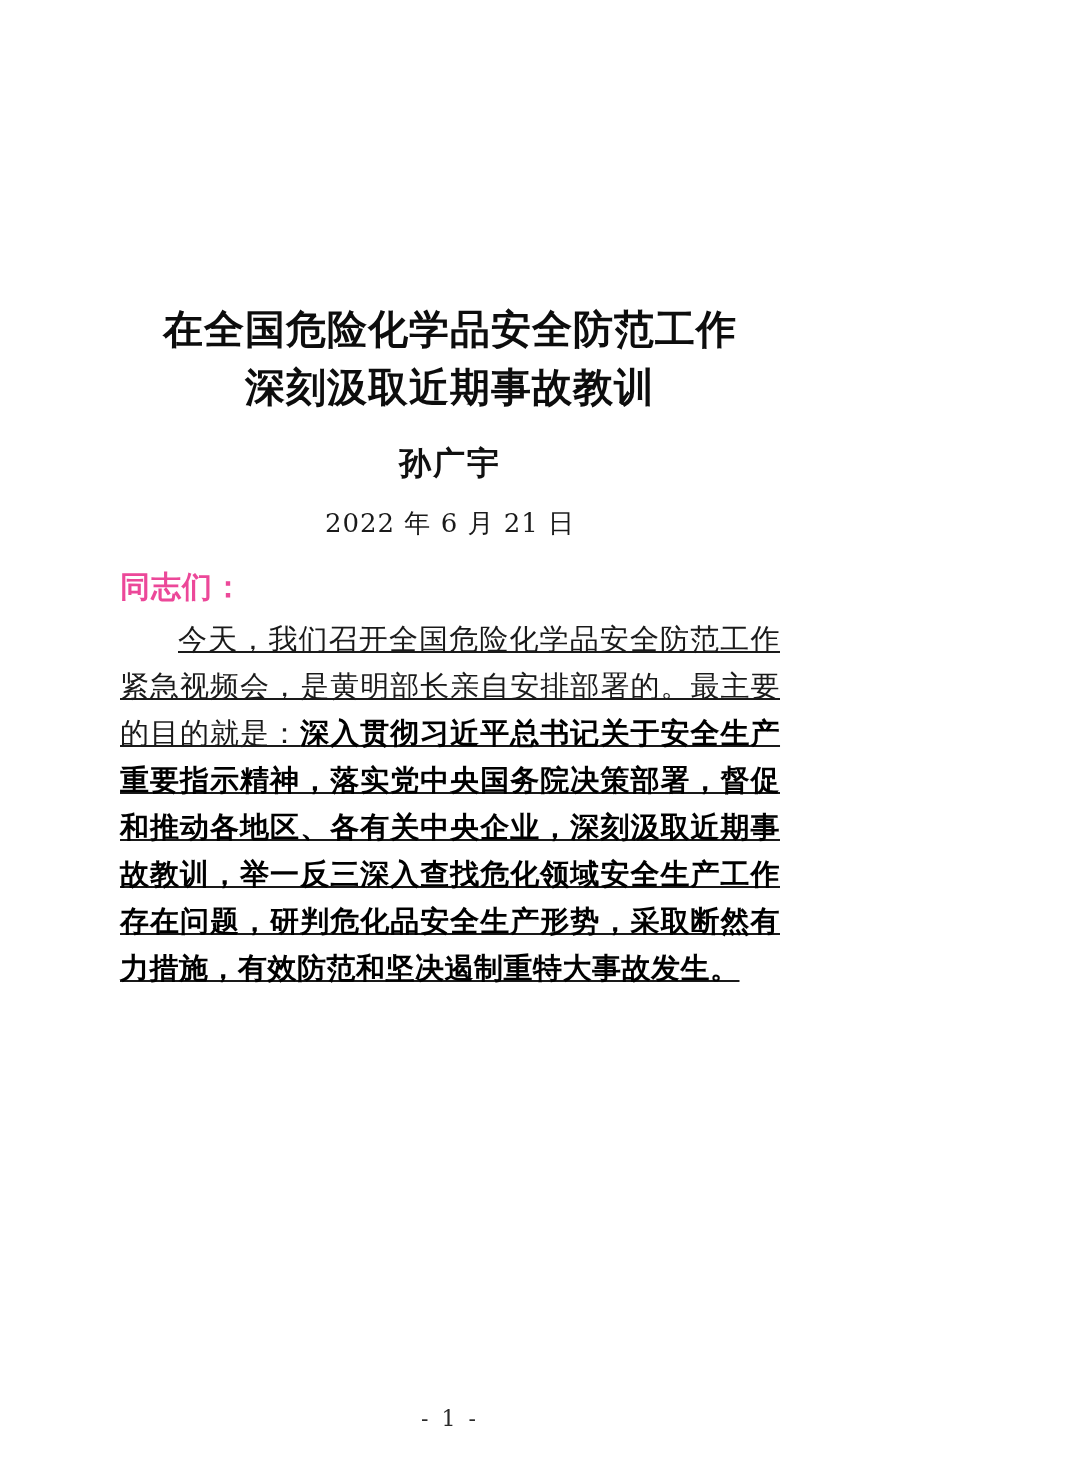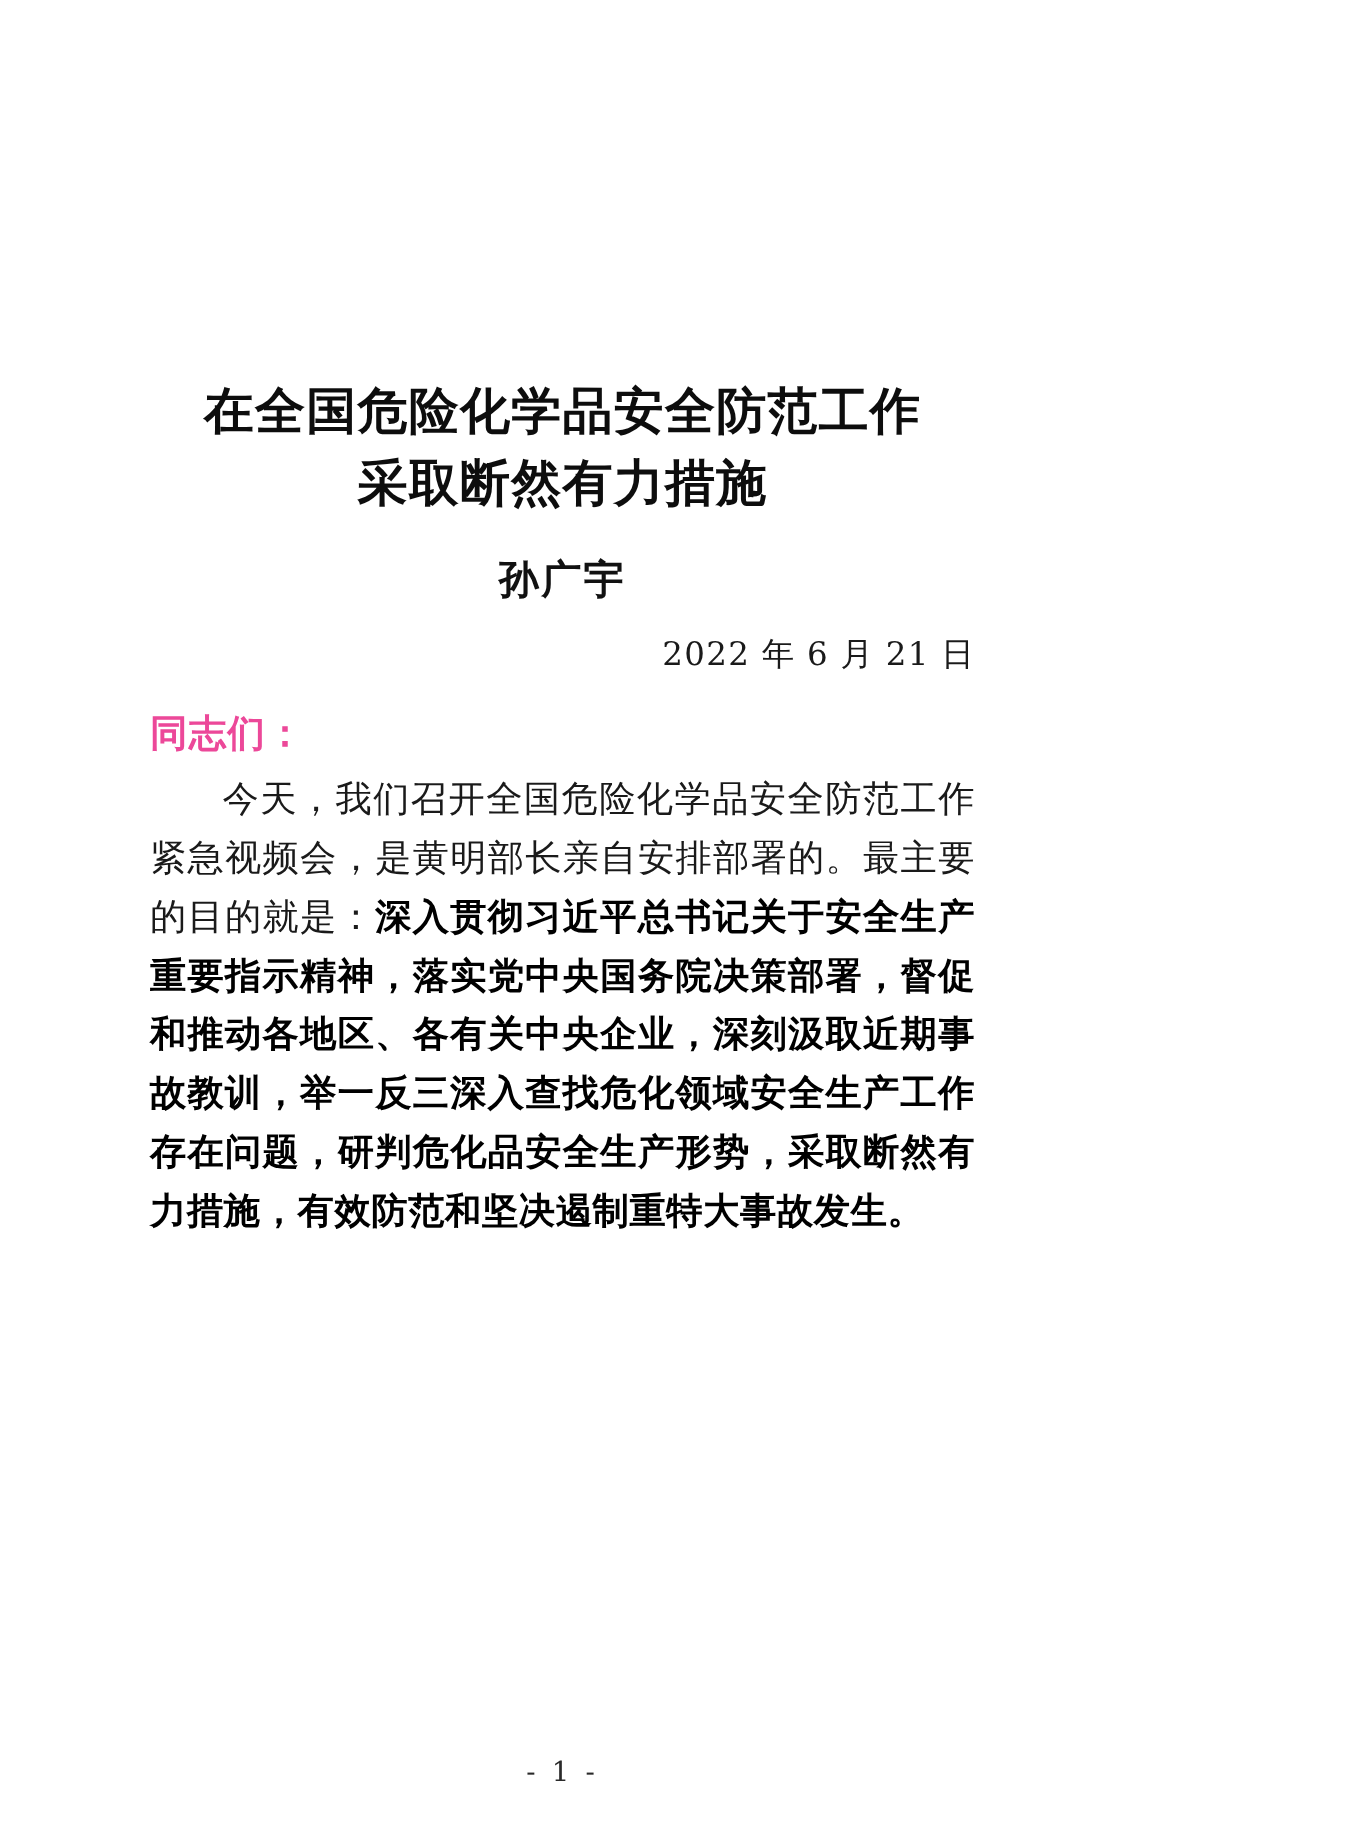--- a/index.html
+++ b/index.html
@@ -37,21 +37,21 @@
   }
   .author {
     text-align: center;
     font-size: 32px;
     font-weight: bold;
     letter-spacing: 2px;
     margin: 0 0 20px 0;
     color: #111;
   }
   .date {
-    text-align: right;
+    text-align: center;
     font-size: 26px;
     letter-spacing: 1px;
     margin: 0 0 26px 0;
     color: #1a1a1a;
   }
   .salutation {
     font-size: 30px;
     font-weight: bold;
     letter-spacing: 1px;
     margin: 0 0 8px 0;
@@ -59,20 +59,21 @@
   }
   p.body-para {
     font-size: 29px;
     line-height: 1.62;
     text-align: justify;
     text-justify: inter-ideograph;
     margin: 0 0 4px 0;
     text-indent: 2em;
     letter-spacing: 0.5px;
     color: #1a1a1a;
+    text-decoration: underline;
   }
   .b {
     font-weight: bold;
     color: #000;
   }
   .footer {
     position: absolute;
     left: 0;
     right: 0;
     bottom: 28px;
@@ -82,21 +83,21 @@
     color: #2a2a2a;
   }
 </style>
 </head>
 <body>
 
 <div class="page">
 
   <h1 class="doc-title">
     <span class="line">在全国危险化学品安全防范工作</span>
-    <span class="line">采取断然有力措施</span>
+    <span class="line">深刻汲取近期事故教训</span>
   </h1>
 
   <div class="author">孙广宇</div>
 
   <div class="date">2022 年 6 月 21 日</div>
 
   <div class="salutation">同志们：</div>
 
   <p class="body-para"><span>今天，我们召开全国危险化学品安全防范工作紧急视频会，是黄明部长亲自安排部署的。最主要的目的就是：</span><span class="b">深入贯彻习近平总书记关于安全生产重要指示精神，落实党中央国务院决策部署，督促和推动各地区、各有关中央企业，深刻汲取近期事故教训，举一反三深入查找危化领域安全生产工作存在问题，研判危化品安全生产形势，采取断然有力措施，有效防范和坚决遏制重特大事故发生。</span></p>
 

